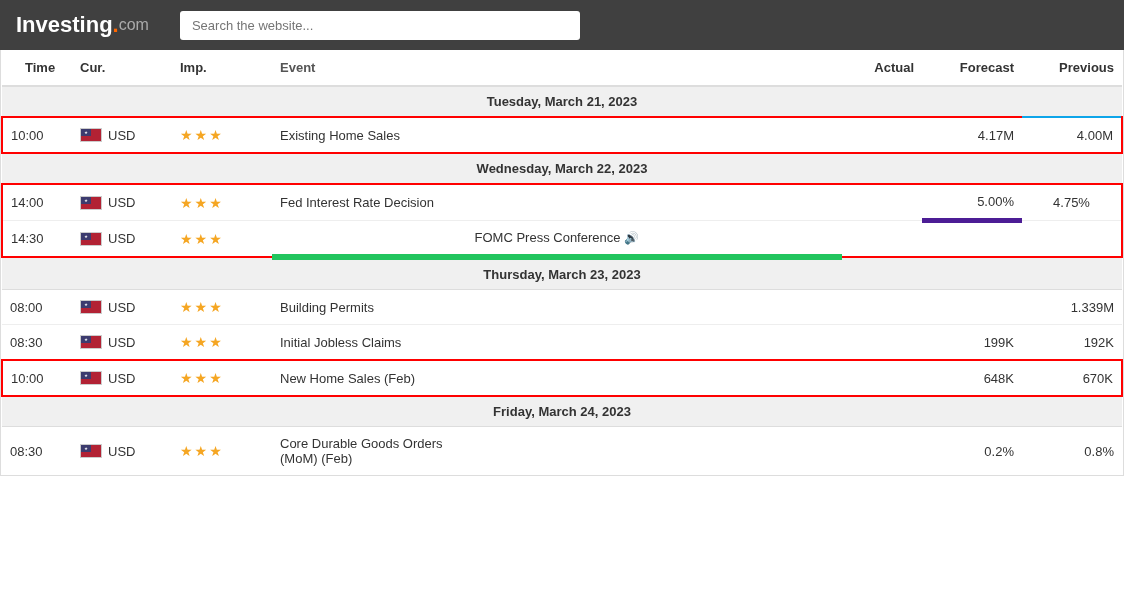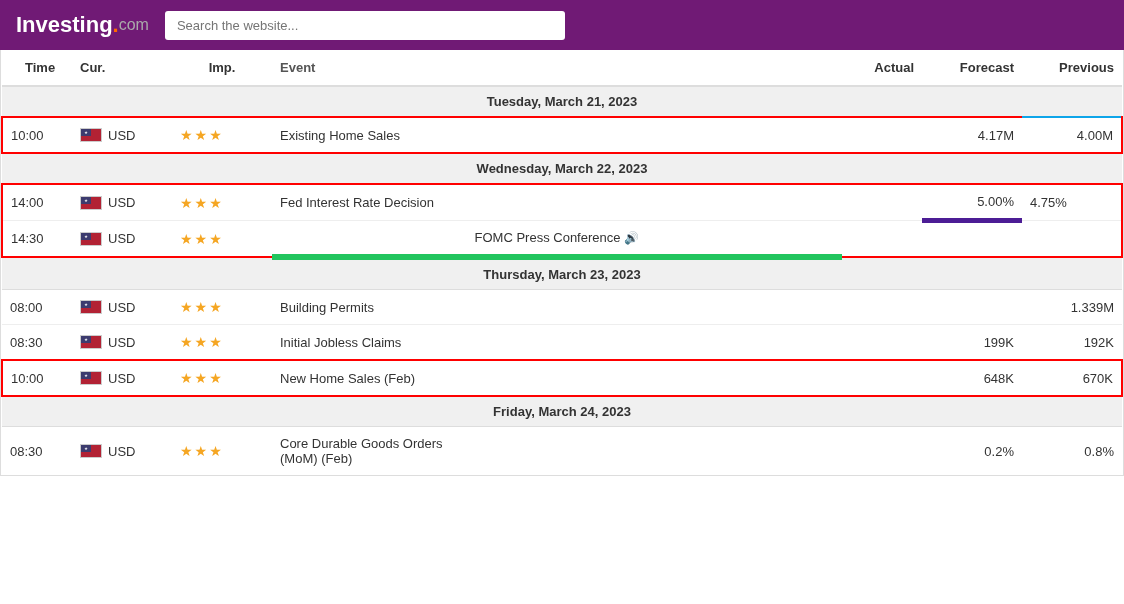--- a/index.html
+++ b/index.html
@@ -1,24 +1,24 @@
 <!DOCTYPE html>
 <html><head>
   <meta charset="utf-8">
   <style>
     * { margin: 0; padding: 0; box-sizing: border-box; }
     body { font-family: Arial, sans-serif; font-size: 13px; background: #fff; width: 1124px; }
 
     
     .header {
-      background: #701a75;
+      background: #404040;
       display: flex;
       align-items: center;
       padding: 8px 16px;
-      gap: 16px;
+      gap: 31px;
       height: 50px;
     }
     .logo {
       display: flex;
       align-items: center;
       font-size: 22px;
       font-weight: bold;
       color: #fff;
       font-family: Arial, sans-serif;
     }
@@ -65,21 +65,21 @@
     }
     .data-row td {
       padding: 9px 8px;
       border-bottom: 1px solid #eee;
       color: #333;
       vertical-align: middle;
     }
     .data-row:last-child td { border-bottom: none; }
     .time-col { width: 70px; color: #333; padding-left: 23px; }
     .cur-col { width: 100px; }
-    .imp-col { width: 100px; text-align: center; }
+    .imp-col { width: 100px; }
     .event-col { color: #555; }
     .actual-col { text-align: right; width: 80px; }
     .forecast-col { text-align: right; width: 100px; }
     .previous-col { text-align: right; width: 100px; }
 
     .cur-cell {
       display: flex;
       align-items: center;
       gap: 6px;
     }
@@ -192,21 +192,21 @@
           <td class="imp-col" style="border-top:2px solid red;border-bottom:1px solid #eee;">
             <div class="stars">
               <span class="star filled">★</span>
               <span class="star filled">★</span>
               <span class="star filled">★</span>
             </div>
           </td>
           <td class="event-col" style="border-top:2px solid red;border-bottom:1px solid #eee;">Fed Interest Rate Decision</td>
           <td class="actual-col" style="text-align:right;border-top:2px solid red;border-bottom:1px solid #eee;"></td>
           <td class="forecast-col" style="text-align:right;border-top:2px solid red;border-bottom:5px solid #4c1d95;">5.00%</td>
-          <td class="previous-col" style="text-align:left;border-top:2px solid red;border-bottom:1px solid #eee;border-right:2px solid red;">4.75%</td>
+          <td class="previous-col" style="text-align:center;border-top:2px solid red;border-bottom:1px solid #eee;border-right:2px solid red;">4.75%</td>
         </tr>
         <tr class="data-row">
           <td class="time-col" style="border-top:1px solid #eee;border-bottom:2px solid red;border-left:2px solid red;">14:30</td>
           <td class="cur-col" style="border-top:1px solid #eee;border-bottom:2px solid red;">
             <div class="cur-cell">
               <span class="flag flag-us"></span>
               <span>USD</span>
             </div>
           </td>
           <td class="imp-col" style="border-top:1px solid #eee;border-bottom:2px solid red;">

